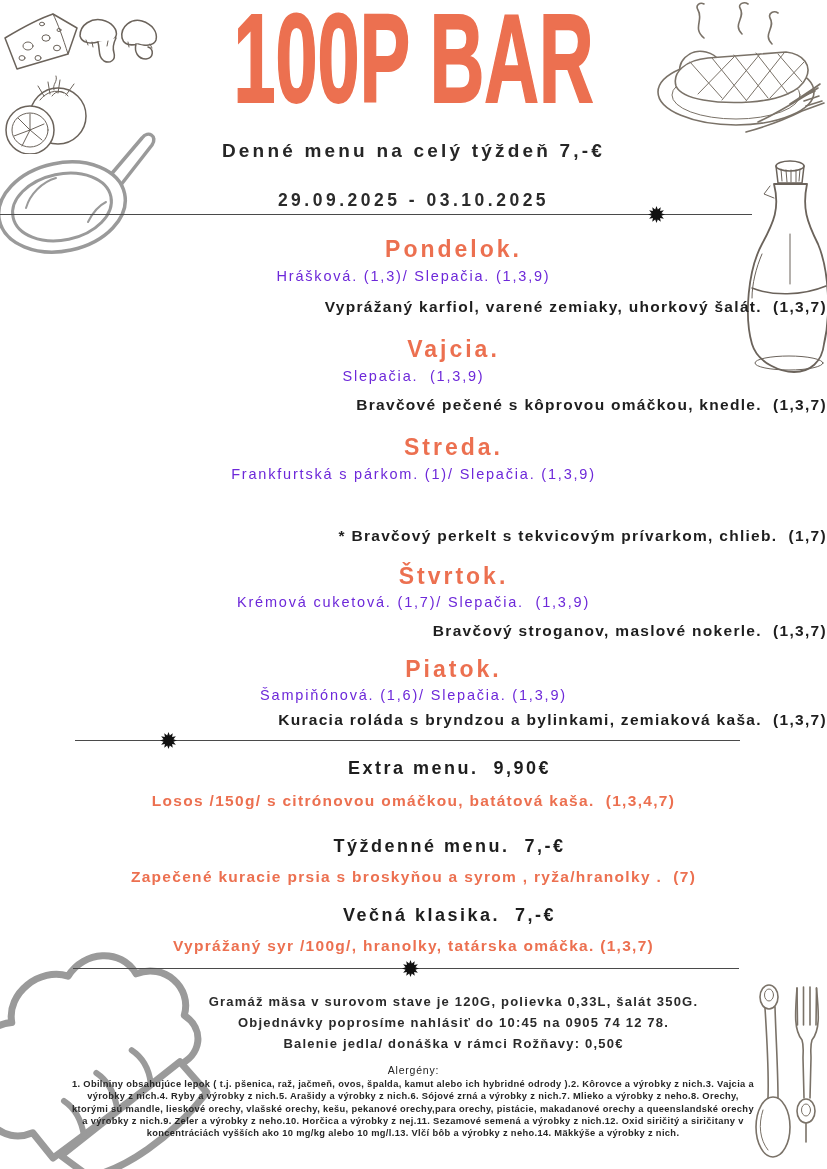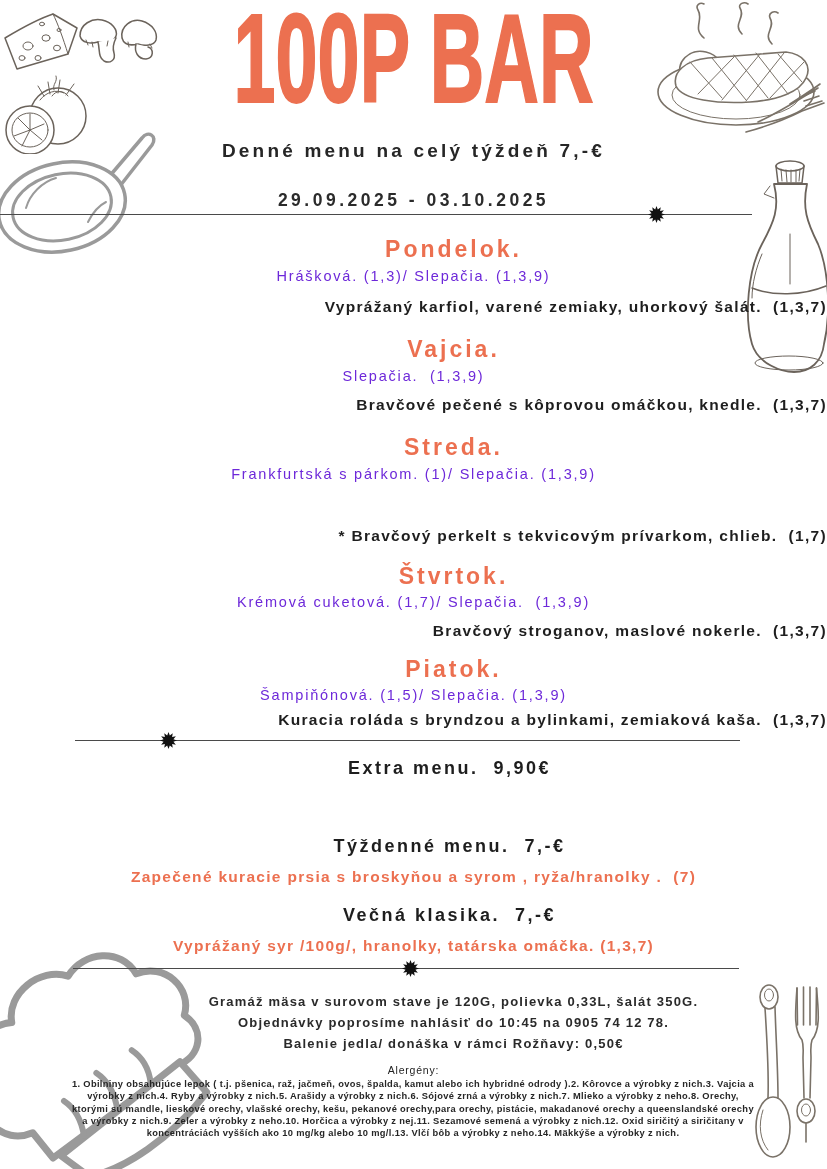--- a/index.html
+++ b/index.html
@@ -142,24 +142,25 @@
 
   <div class="line dayhead" style="top:434px">Streda.</div>
   <div class="line soup" style="top:466px">Frankfurtská s párkom. (1)/ Slepačia. (1,3,9)</div>
   <div class="line main" style="top:527px">* Bravčový perkelt s tekvicovým prívarkom, chlieb.  (1,7)</div>
 
   <div class="line dayhead" style="top:563px">Štvrtok.</div>
   <div class="line soup" style="top:594px">Krémová cuketová. (1,7)/ Slepačia.  (1,3,9)</div>
   <div class="line main" style="top:622px">Bravčový stroganov, maslové nokerle.  (1,3,7)</div>
 
   <div class="line dayhead" style="top:656px">Piatok.</div>
-  <div class="line soup" style="top:687px">Šampiňónová. (1,5)/ Slepačia. (1,3,9)</div>
+  <div class="line soup" style="top:687px">Šampiňónová. (1,6)/ Slepačia. (1,3,9)</div>
   <div class="line main" style="top:711px">Kuracia roláda s bryndzou a bylinkami, zemiaková kaša.  (1,3,7)</div>
 
   <div class="line sectitle" style="top:758px">Extra menu.  9,90€</div>
+  <div class="line orangeitem" style="top:792px">Losos /150g/ s citrónovou omáčkou, batátová kaša.  (1,3,4,7)</div>
 
   <div class="line sectitle" style="top:836px">Týždenné menu.  7,-€</div>
   <div class="line orangeitem" style="top:868px">Zapečené kuracie prsia s broskyňou a syrom , ryža/hranolky .  (7)</div>
 
   <div class="line sectitle" style="top:905px">Večná klasika.  7,-€</div>
   <div class="line orangeitem" style="top:937px">Vyprážaný syr /100g/, hranolky, tatárska omáčka. (1,3,7)</div>
 
   <div class="line footline" style="top:995px">Gramáž mäsa v surovom stave je 120G, polievka 0,33L, šalát 350G.</div>
   <div class="line footline" style="top:1016px">Objednávky poprosíme nahlásiť do 10:45 na 0905 74 12 78.</div>
   <div class="line footline" style="top:1037px">Balenie jedla/ donáška v rámci Rožňavy: 0,50€</div>

